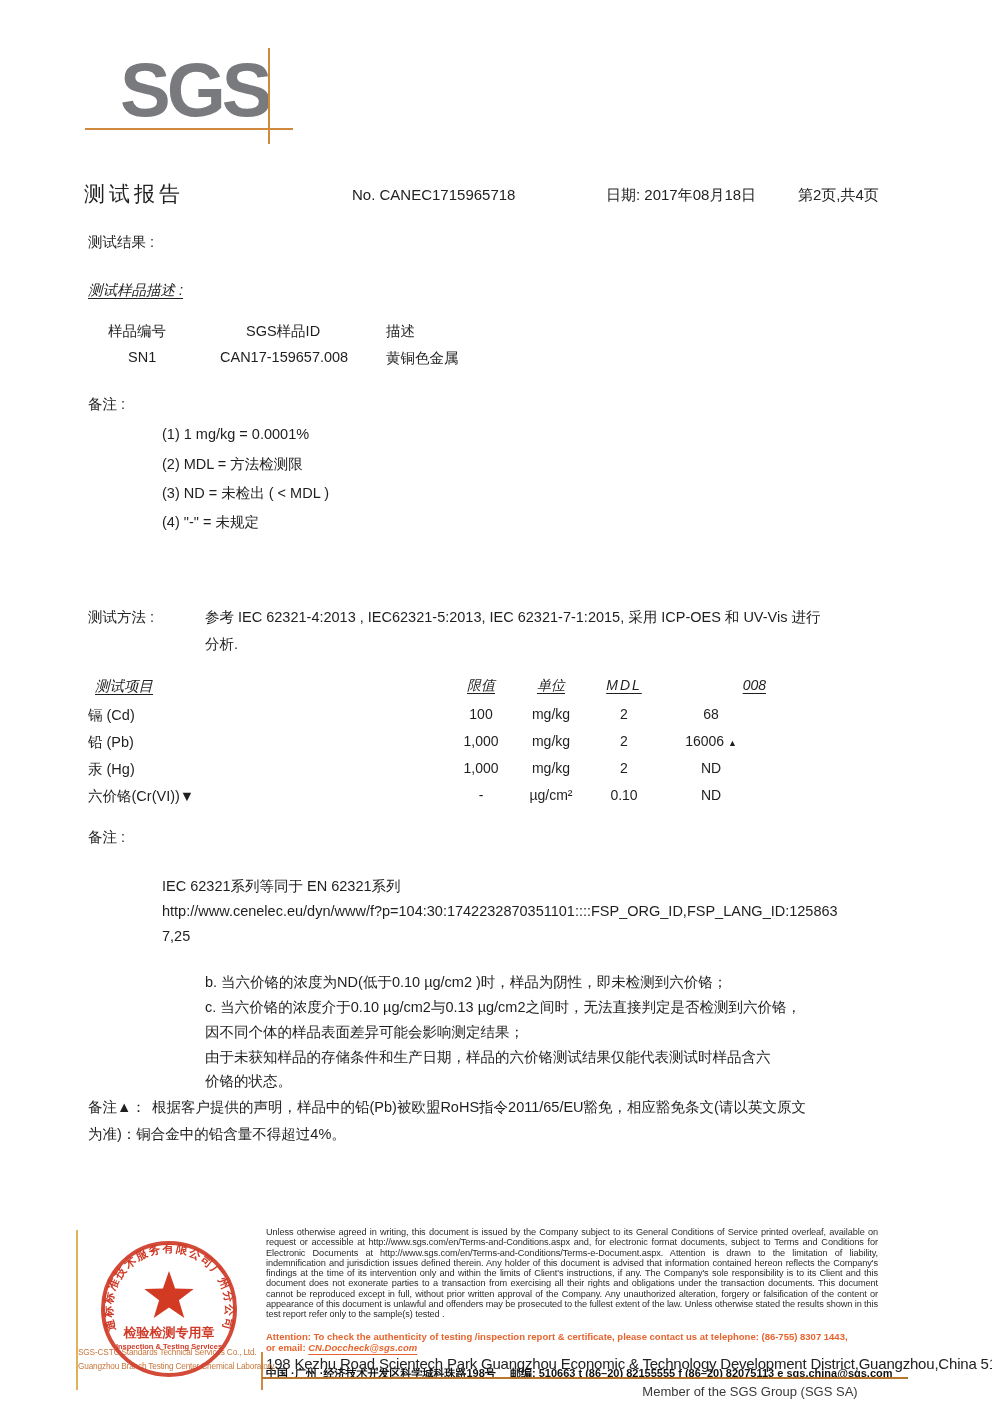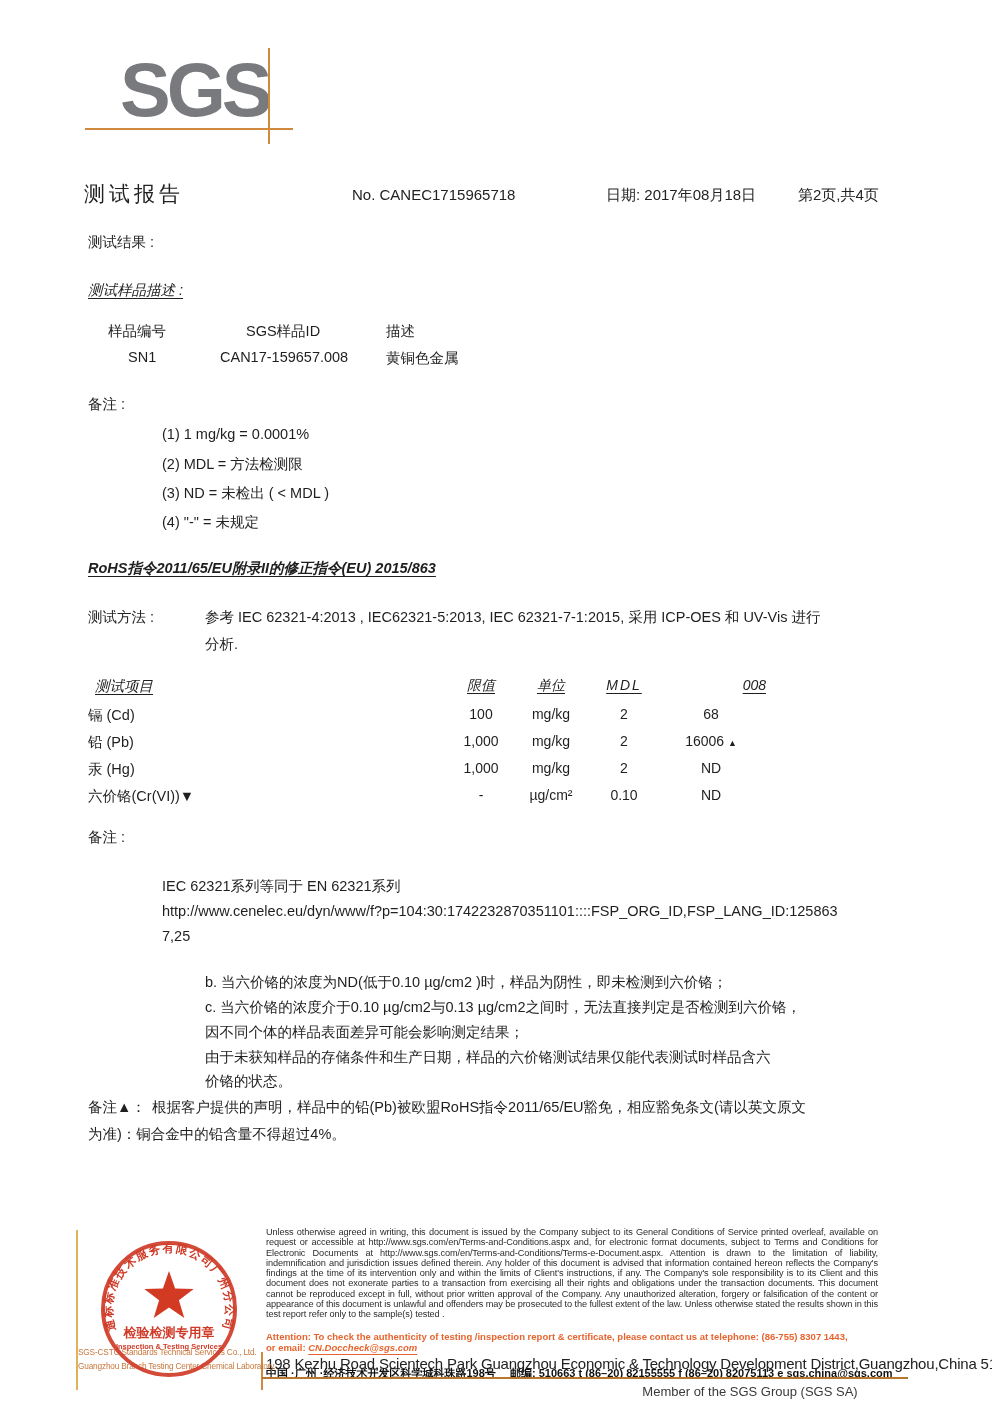--- a/index.html
+++ b/index.html
@@ -58,21 +58,20 @@
   <div class="abs cjk" style="left:128px; top:349px;">SN1</div>
   <div class="abs cjk" style="left:220px; top:349px;">CAN17-159657.008</div>
   <div class="abs cjk" style="left:386px; top:349px;">黄铜色金属</div>
 
   <div class="abs cjk" style="left:88px; top:395px;">备注 :</div>
   <div class="abs cjk" style="left:162px; top:426px;">(1) 1 mg/kg = 0.0001%</div>
   <div class="abs cjk" style="left:162px; top:455px;">(2) MDL = 方法检测限</div>
   <div class="abs cjk" style="left:162px; top:484px;">(3) ND = 未检出 ( &lt; MDL )</div>
   <div class="abs cjk" style="left:162px; top:513px;">(4) "-" = 未规定</div>
 
-  <div class="abs cjk b u" style="left:88px; top:559px;">RoHS指令2011/65/EU附录II的修正指令(EU) 2015/863</div>
 
   <div class="abs cjk" style="left:88px; top:608px;">测试方法 :</div>
   <div class="abs cjk" style="left:205px; top:608px;">参考 IEC 62321-4:2013 , IEC62321-5:2013,  IEC 62321-7-1:2015, 采用 ICP-OES  和 UV-Vis 进行</div>
   <div class="abs cjk" style="left:205px; top:635px;">分析.</div>
 
   <div class="abs cjk u" style="left:95px; top:677px;">测试项目</div>
   <div class="tcell u" style="left:441px; top:677px; width:80px;">限值</div>
   <div class="tcell u" style="left:506px; top:677px; width:90px;">单位</div>
   <div class="tcell u" style="left:584px; top:677px; width:80px; letter-spacing:2px;">MDL</div>
   <div class="tcell u" style="left:656px; top:677px; width:110px; font-style:italic;text-align:right;">008</div>

